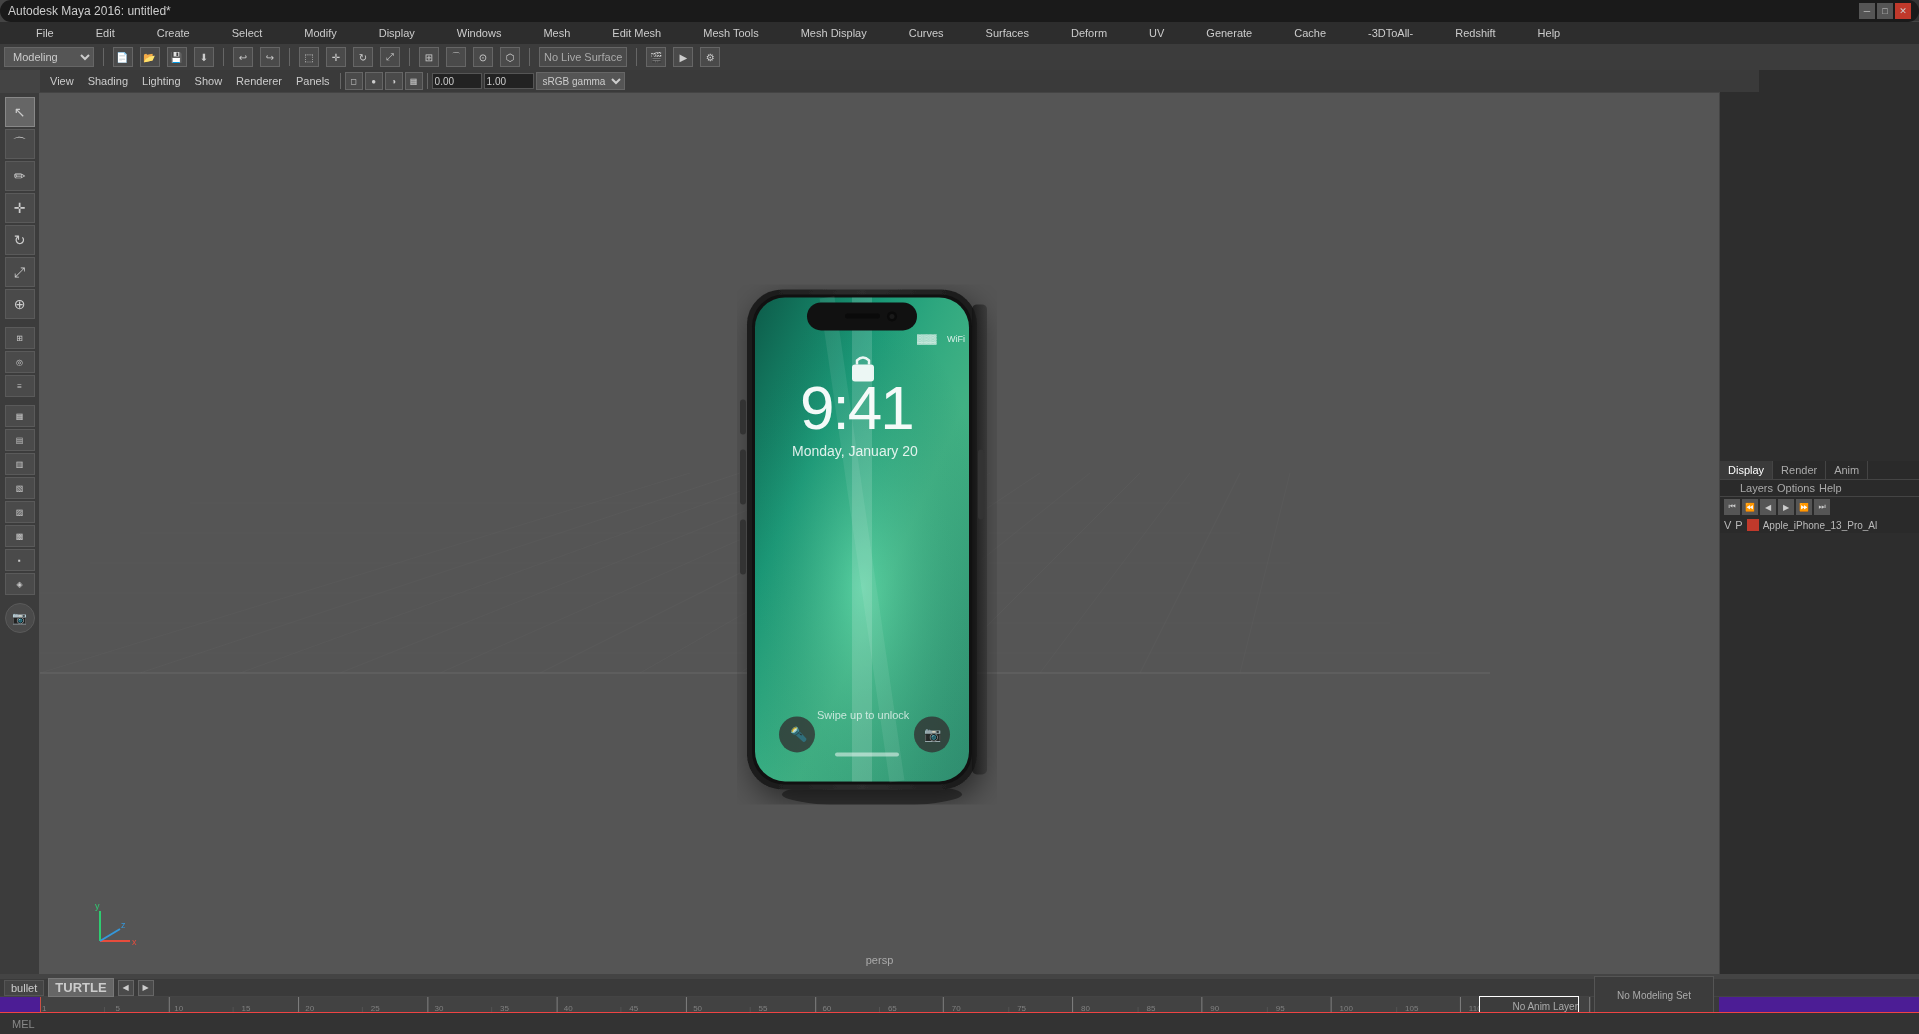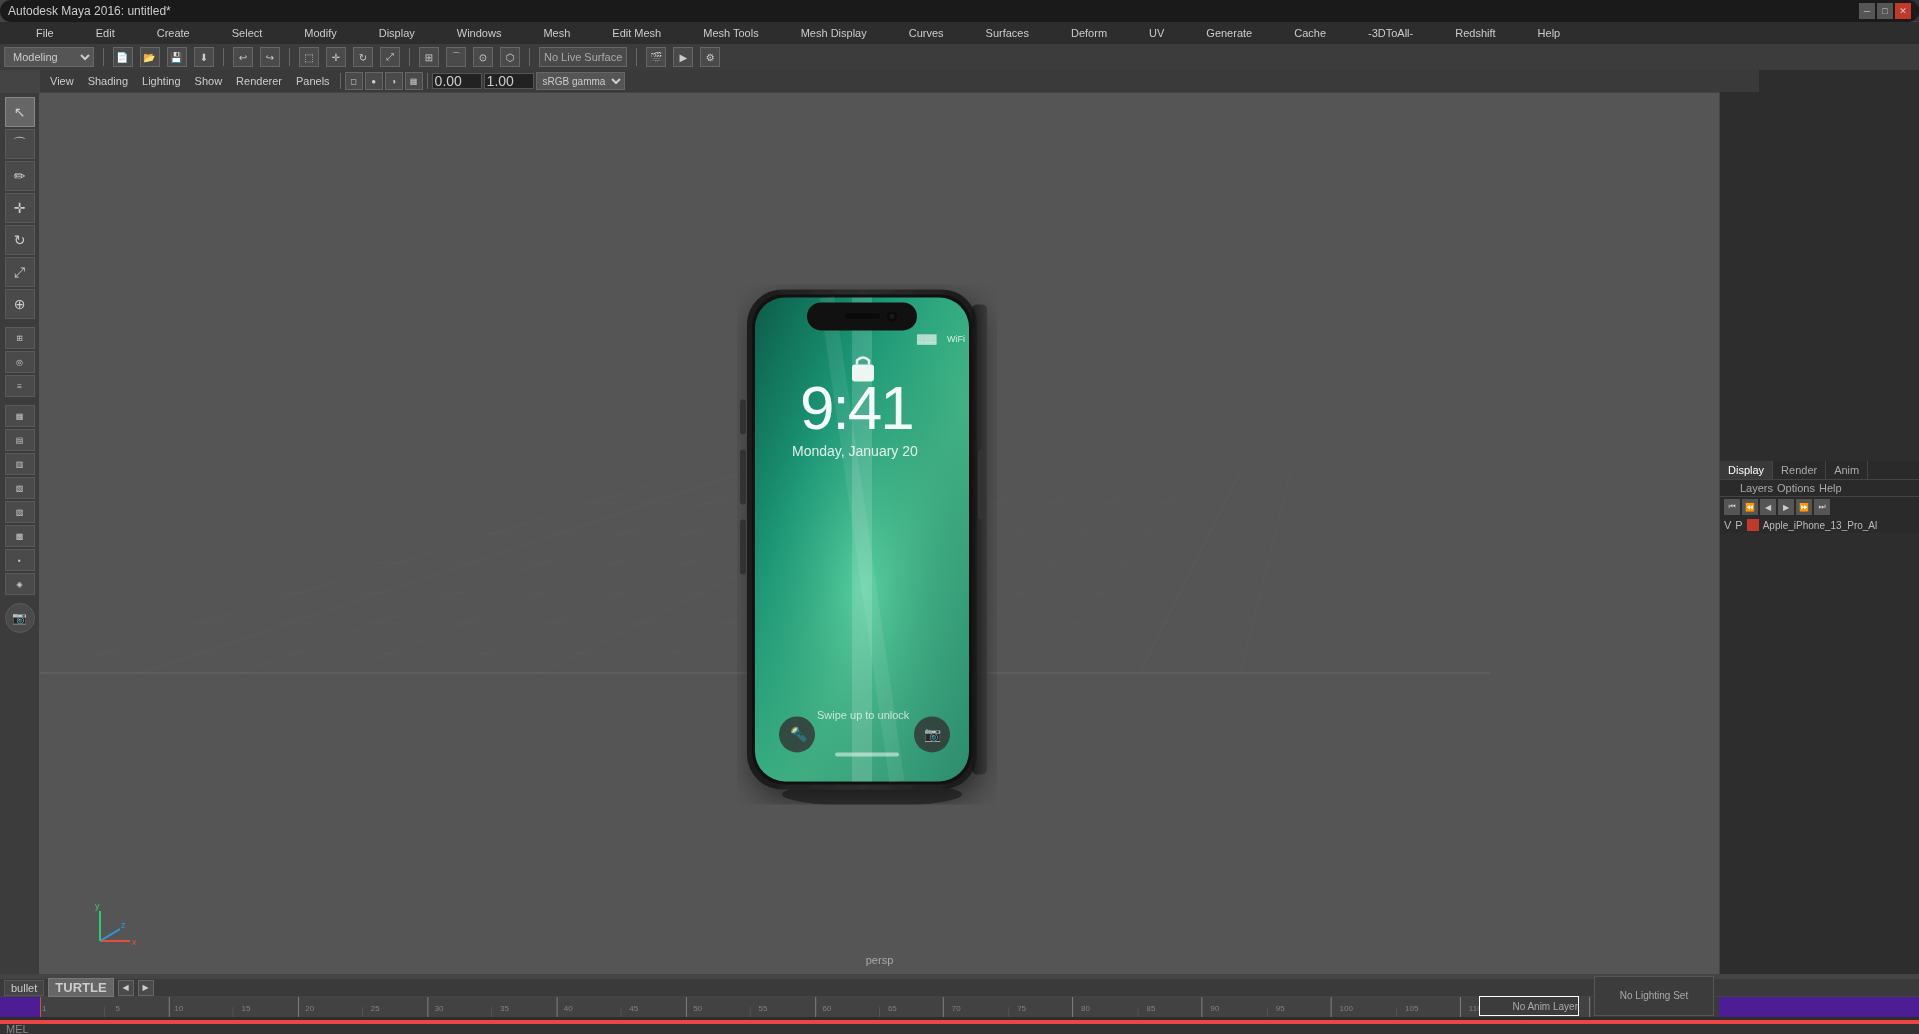--- a/index.html
+++ b/index.html
@@ -143,21 +143,21 @@
       width: 1px;
       height: 16px;
       background: #666;
       margin: 0 2px;
     }
     .toolbar2-input {
       width: 50px; height: 16px;
       background: #222;
       border: 1px solid #555;
       color: #ccc;
-      font-size: 14px;
+      font-size: 10px;
       padding: 0 2px;
     }
     .toolbar2-select {
       height: 18px;
       background: #555;
       border: 1px solid #666;
       color: #ccc;
       font-size: 10px;
       padding: 0 2px;
     }
@@ -384,26 +384,26 @@
       color: #ccc;
       font-size: 9px;
       cursor: pointer;
       display: flex; align-items: center; justify-content: center;
     }
     #mel-bar {
       position: absolute;
       bottom: 0;
       left: 0;
       right: 0;
-      height: 14px;
+      height: 22px;
       background: #333;
-      border-top: 4px solid #ef4444;
-      display: flex;
-      align-items: center;
-      padding: 0 6px;
+      border-top: 1px solid #ef4444;
+      display: flex;
+      align-items: center;
+      padding: 0 12px;
       font-size: 11px;
       color: #999;
       z-index: 110;
     }
 
     
     #axes {
       position: absolute;
       bottom: 20px;
       left: 50px;
@@ -828,18 +828,18 @@
 
     <input class="timeline-input" type="text" value="200" style="width: 40px;">
   </div>
 </div>
 
 <div id="no-anim-layer">
   <span>No Anim Layer</span>
 </div>
 
 <div id="no-char-set">
-  <span style="text-align:center;line-height:1.4;">No Lighting Set</span>
+  <span style="text-align:center;line-height:1.4;">No Modeling Set</span>
 </div>
 
 <div id="mel-bar">
   <span style="color:#888;margin-right:8px;">MEL</span>
 </div>
 
 </body></html>

